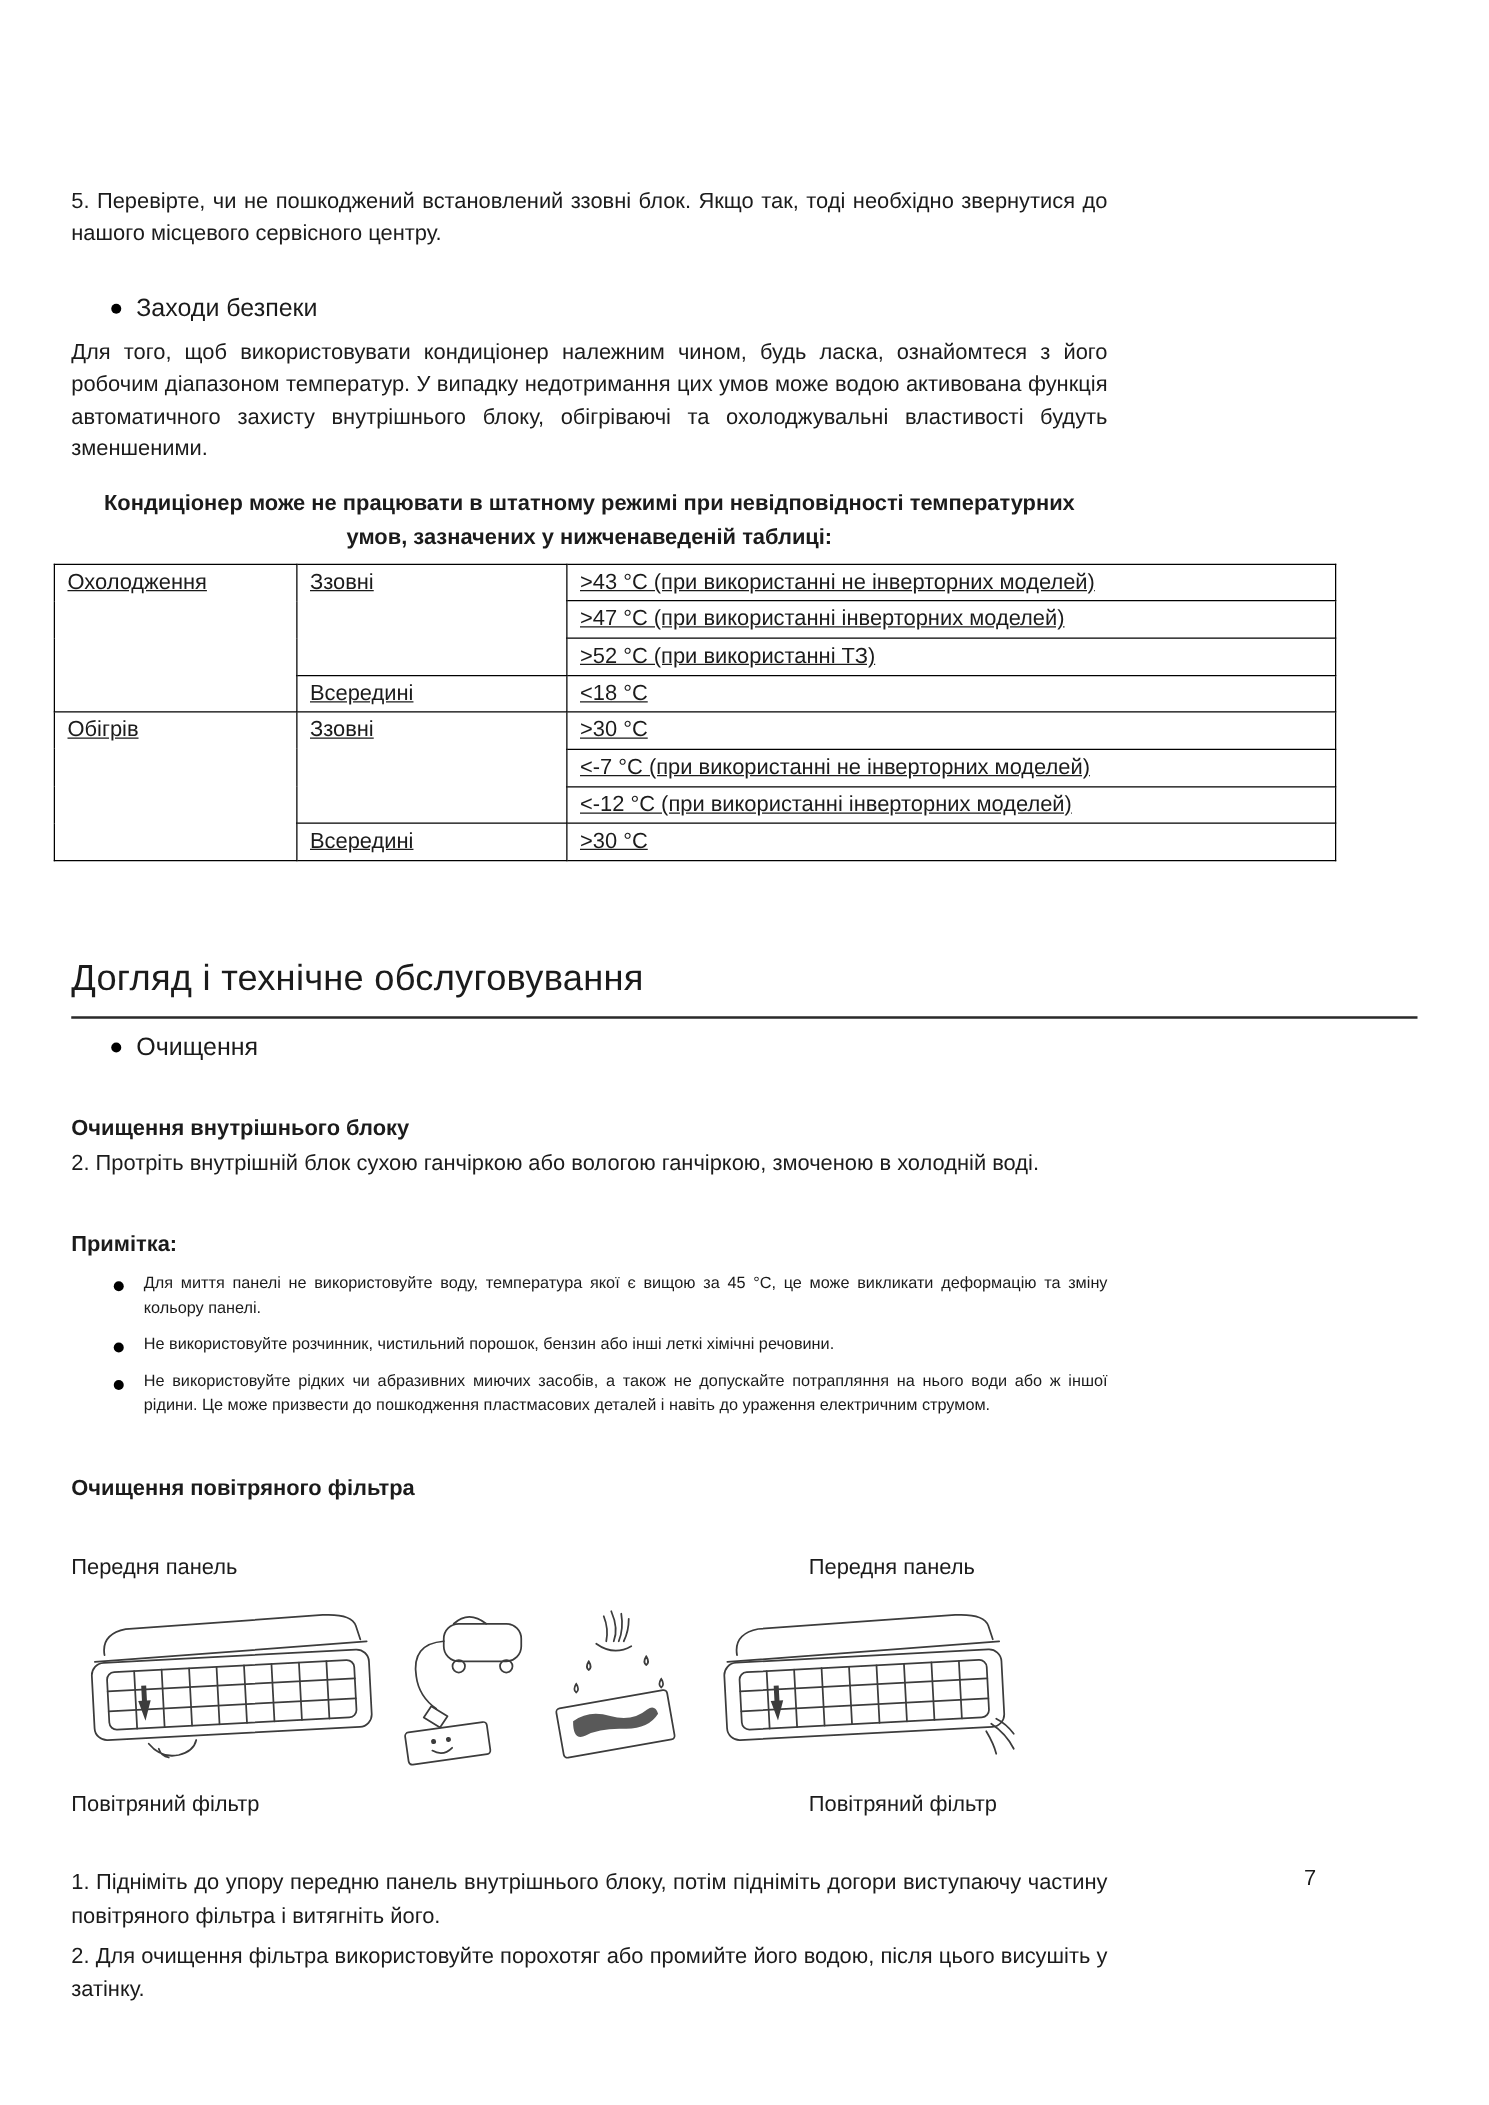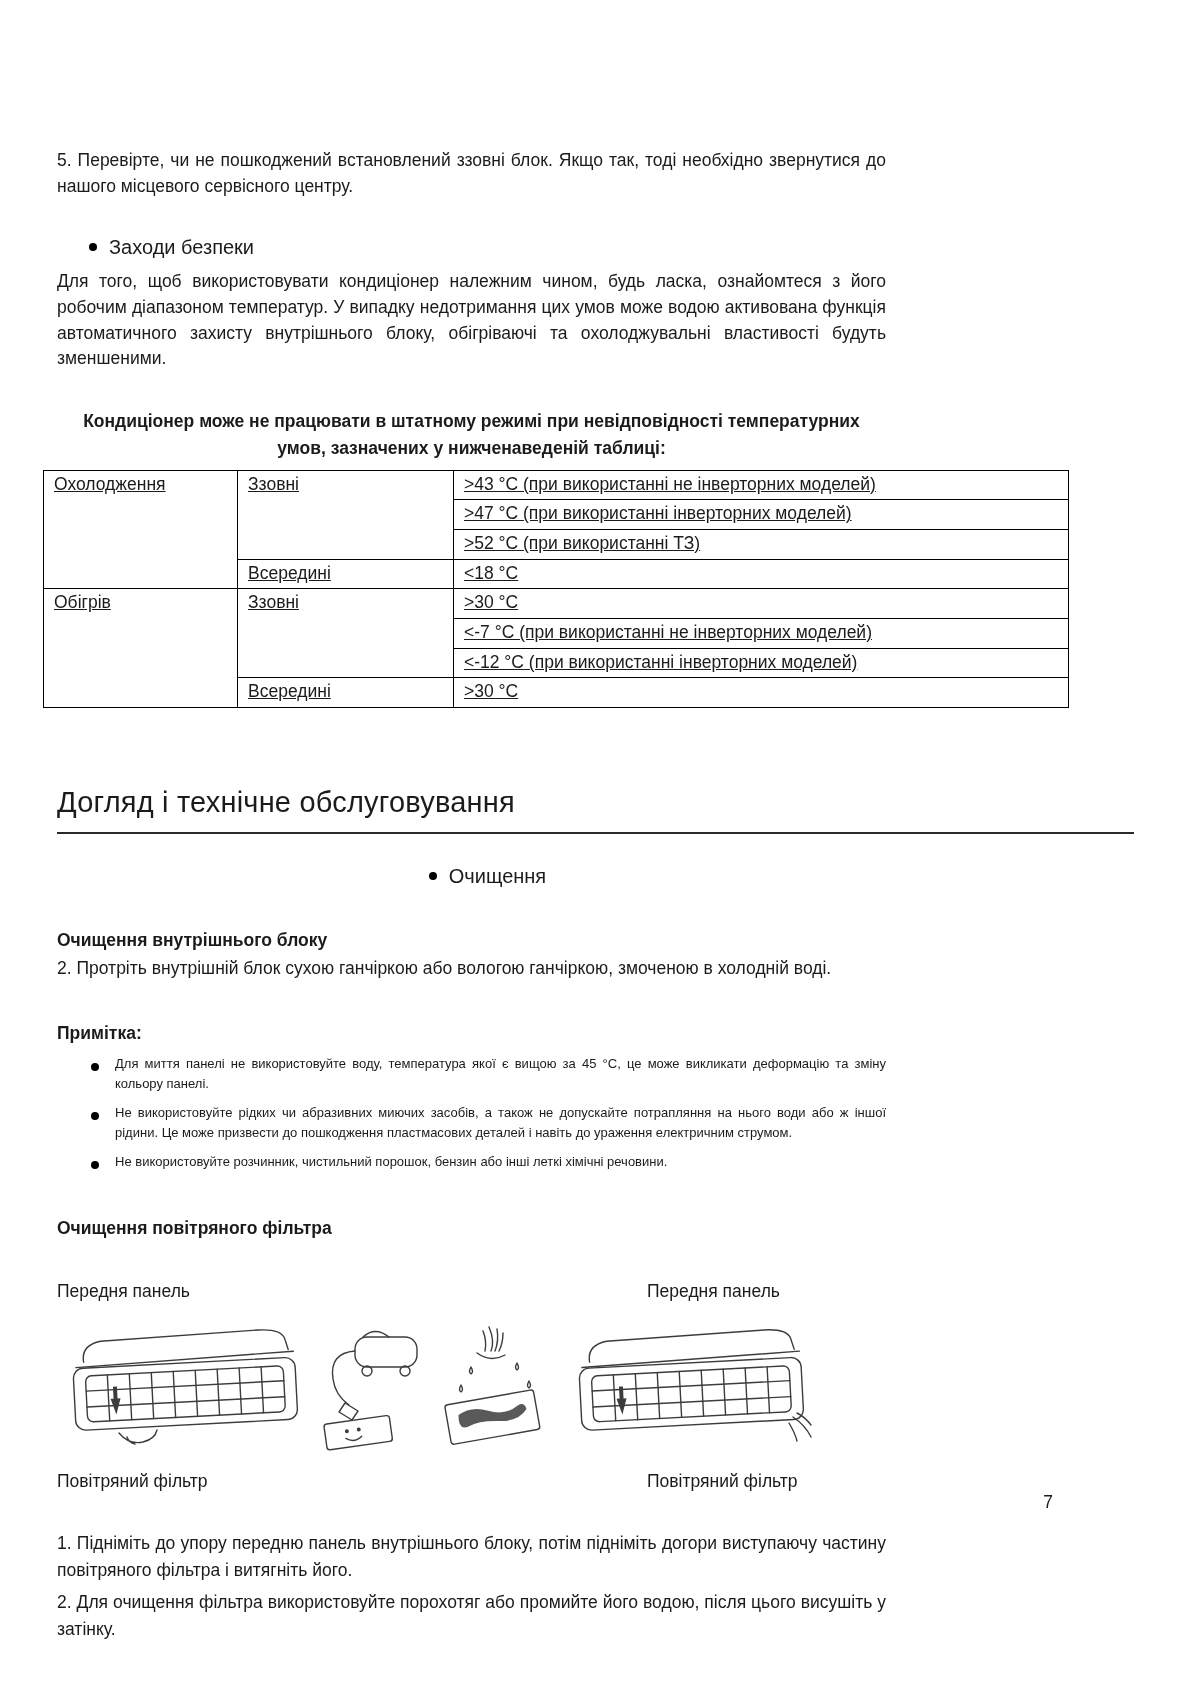--- a/index.html
+++ b/index.html
@@ -22,21 +22,21 @@
     display: flex; align-items: center; gap: 12px;
     margin: 36px 0 10px 32px;
     font-size: 20px; font-weight: normal;
   }
   .dot {
     width: 8px; height: 8px; border-radius: 50%;
     background: #000; flex: 0 0 auto;
   }
 
   .table-caption {
-    margin-top: 36px;
+    margin-top: 17px;
     font-size: 17.5px; font-weight: bold; text-align: center;
     line-height: 1.5;
   }
 
   table.temp-table {
     border-collapse: collapse;
     width: 1026px;
     margin: 9px 0 0 -14px;
     font-size: 17.5px;
     text-decoration: underline;
@@ -148,41 +148,41 @@
       <tr>
         <td class="col-place">Всередині</td>
         <td>&gt;30 °C</td>
       </tr>
     </tbody>
   </table>
 
   <h1 class="section-heading">Догляд і технічне обслуговування</h1>
   <div class="rule"></div>
 
-  <div class="bullet-heading" style="margin-top:31px;justify-content:center;">
+  <div class="bullet-heading" style="margin-top:12px;">
     <span class="dot"></span>
     <span>Очищення</span>
   </div>
 
   <div class="subhead">Очищення внутрішнього блоку</div>
   <p class="step">2. Протріть внутрішній блок сухою ганчіркою або вологою ганчіркою, змоченою в холодній воді.</p>
 
   <div class="subhead">Примітка:</div>
   <div class="note-list">
     <div class="note-item">
       <span class="dot"></span>
       <span class="note-text">Для миття панелі не використовуйте воду, температура якої є вищою за 45 °C, це може викликати деформацію та зміну кольору панелі.</span>
     </div>
     <div class="note-item">
       <span class="dot"></span>
-      <span class="note-text">Не використовуйте рідких чи абразивних миючих засобів, а також не допускайте потрапляння на нього води або ж іншої рідини. Це може призвести до пошкодження пластмасових деталей і навіть до ураження електричним струмом.</span>
+      <span class="note-text">Не використовуйте розчинник, чистильний порошок, бензин або інші леткі хімічні речовини.</span>
     </div>
     <div class="note-item">
       <span class="dot"></span>
-      <span class="note-text">Не використовуйте розчинник, чистильний порошок, бензин або інші леткі хімічні речовини.</span>
+      <span class="note-text">Не використовуйте рідких чи абразивних миючих засобів, а також не допускайте потрапляння на нього води або ж іншої рідини. Це може призвести до пошкодження пластмасових деталей і навіть до ураження електричним струмом.</span>
     </div>
   </div>
 
   <div class="subhead" style="margin-top:46px;">Очищення повітряного фільтра</div>
 
   <div class="fig-label-row">
     <span>Передня панель</span>
     <span>Передня панель</span>
   </div>
 

